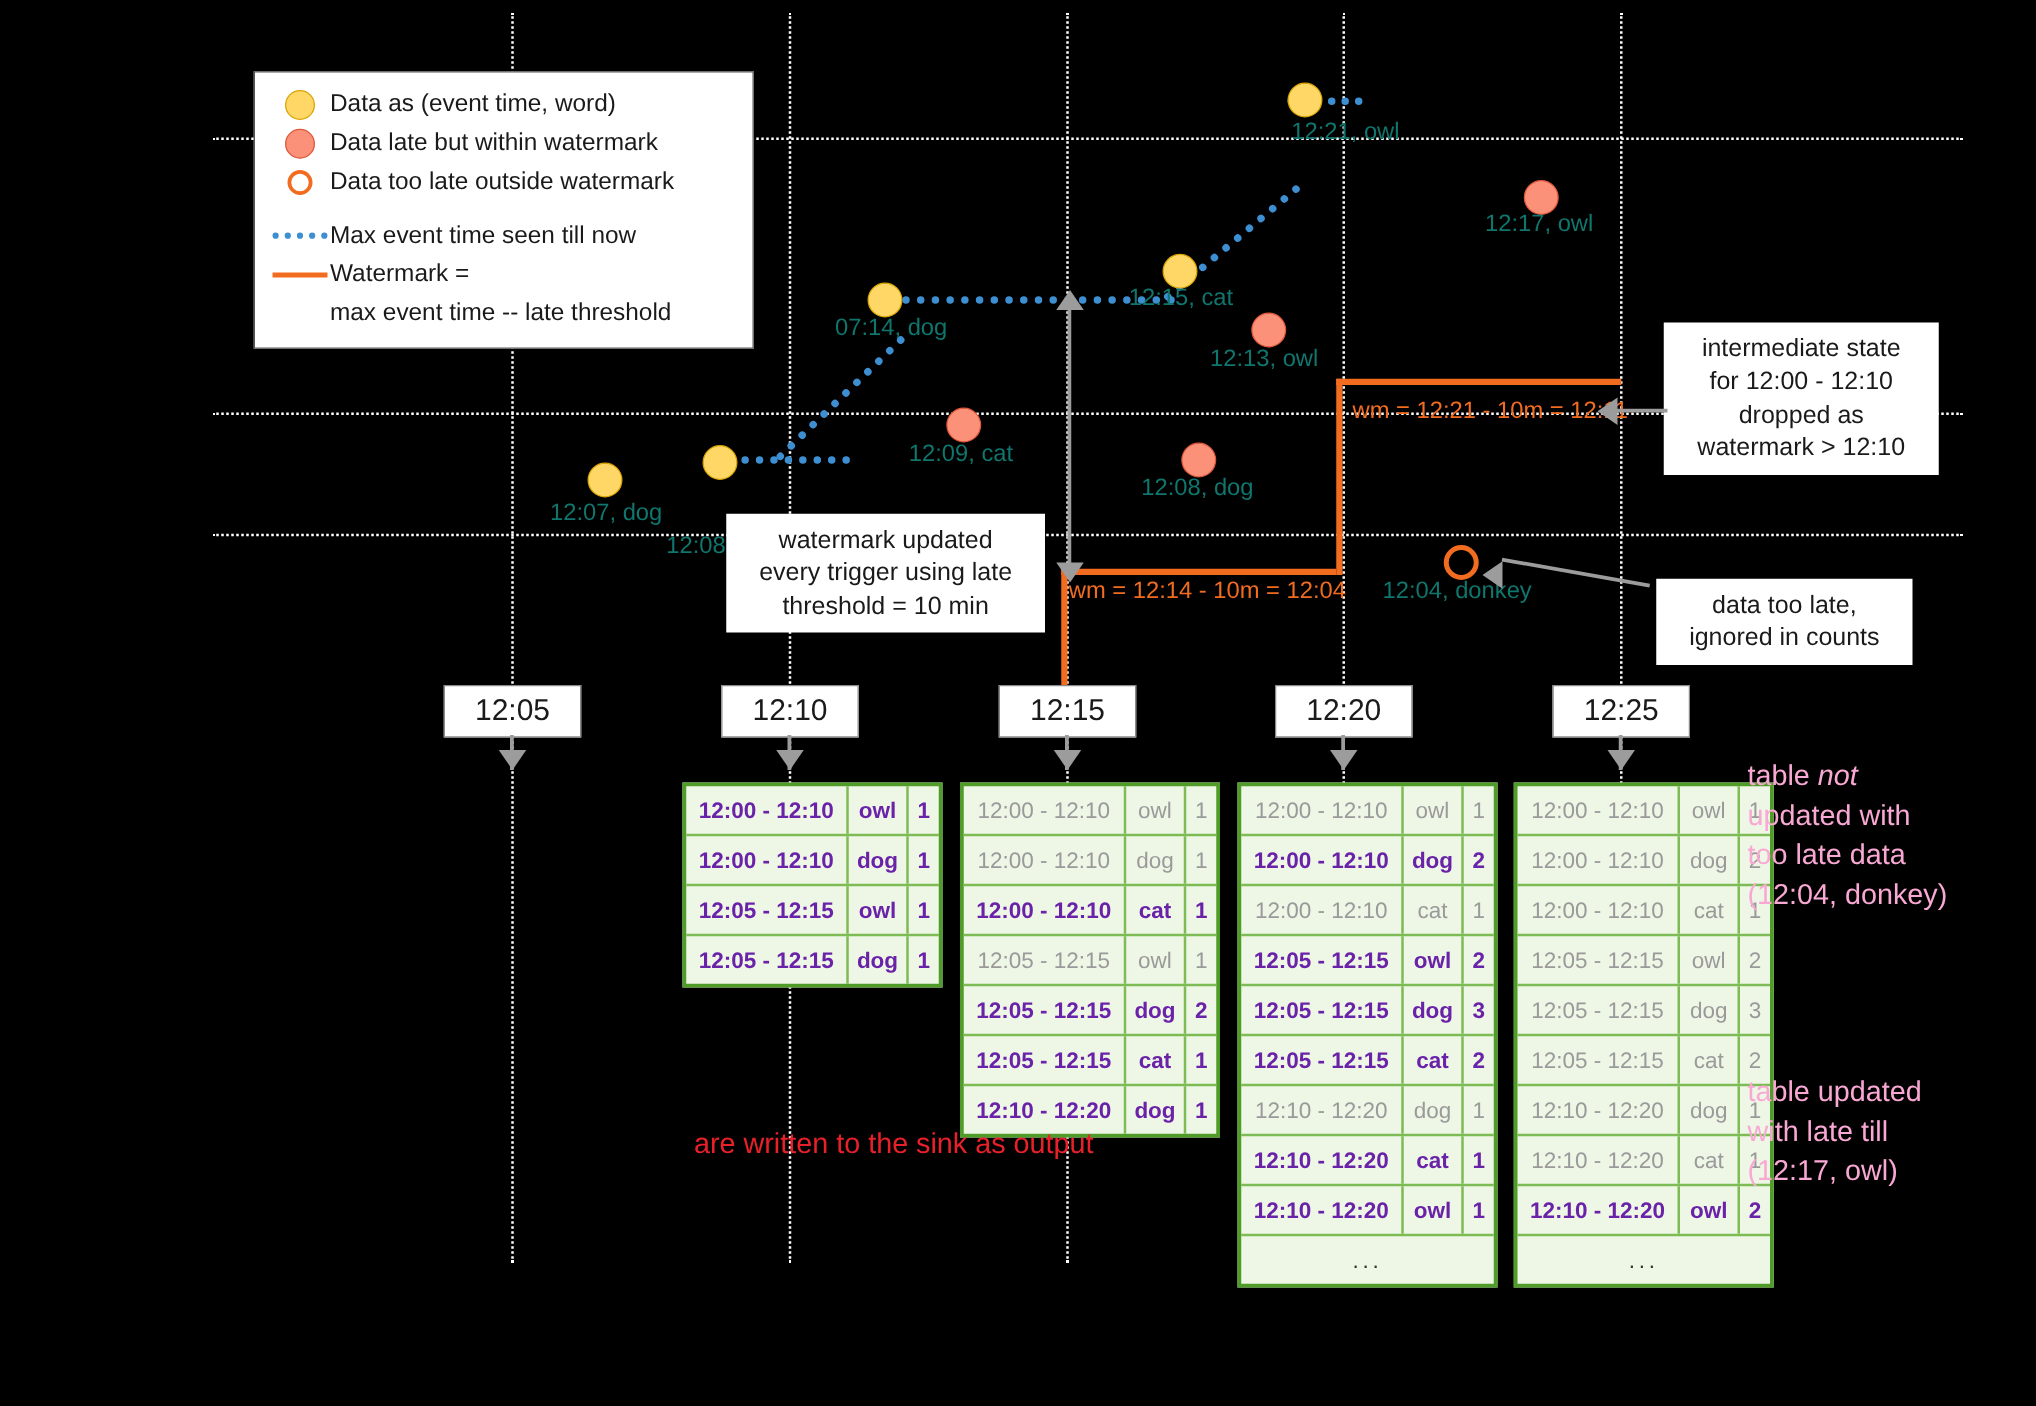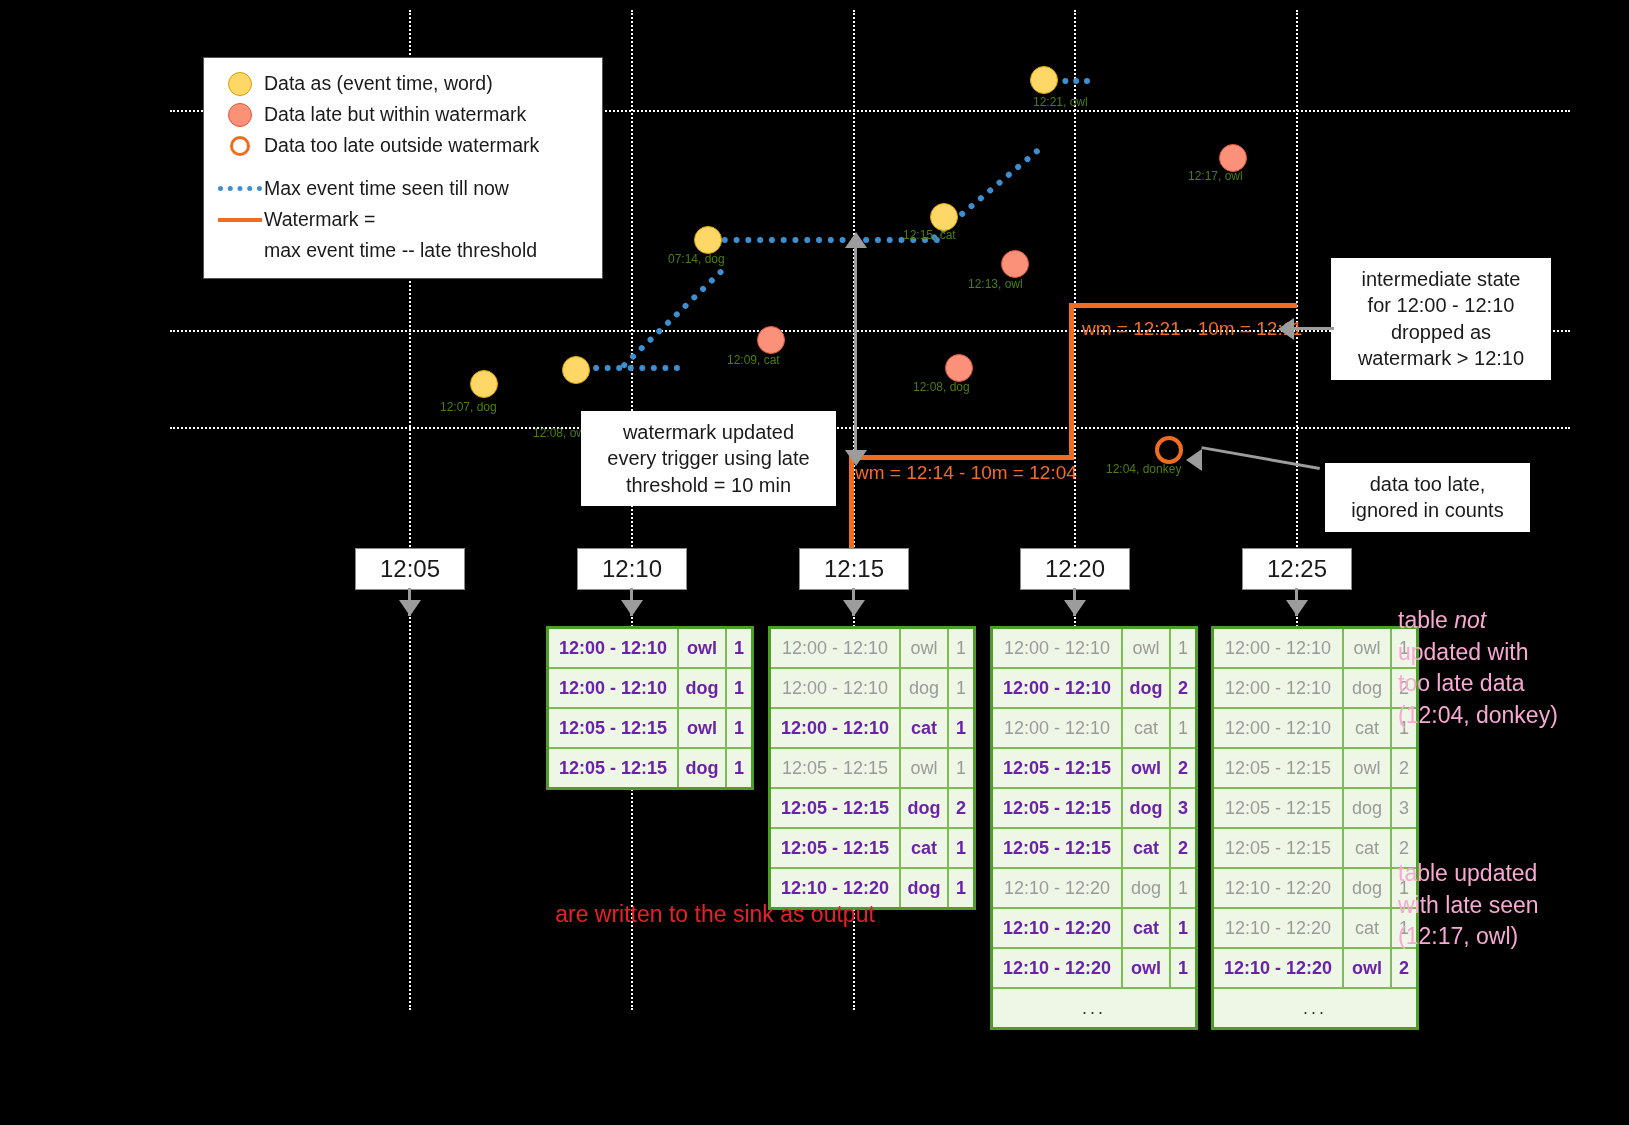--- a/index.html
+++ b/index.html
@@ -87,22 +87,22 @@
     width: 28px; height: 28px;
     border-radius: 50%;
     box-sizing: border-box;
   }
   .pt.yellow { background: #ffd766; border: 1px solid #d9a400; }
   .pt.salmon { background: #fb9179; border: 1px solid #e0573a; }
   .pt.hollow { background: #000000; border: 4px solid #f26c20; }
 
   .pt-label {
     position: absolute;
-    color: #4d7c0f;
-    font-size: 12px;
+    color: #0f766e;
+    font-size: 19px;
     white-space: nowrap;
   }
 
   
   .maxline {
     position: absolute;
     height: 0;
     border-top: 6px dotted #3d8fd1;
     transform-origin: 0 0;
   }
@@ -533,21 +533,21 @@
 
   <div class="note-red" style="left:1398px; top:605px; width:225px;">
     <div><span>table </span><i>not</i></div>
     <div>updated with</div>
     <div>too late data</div>
     <div>(12:04, donkey)</div>
   </div>
 
   <div class="note-red" style="left:1398px; top:858px; width:225px;">
     <div>table updated</div>
-    <div>with late seen</div>
+    <div>with late till</div>
     <div>(12:17, owl)</div>
   </div>
 
   <div class="note-bottom" style="left:500px; top:898px; width:430px;">
     <div>are written to the sink as output</div>
   </div>
 
 </div>
 
 </body></html>

